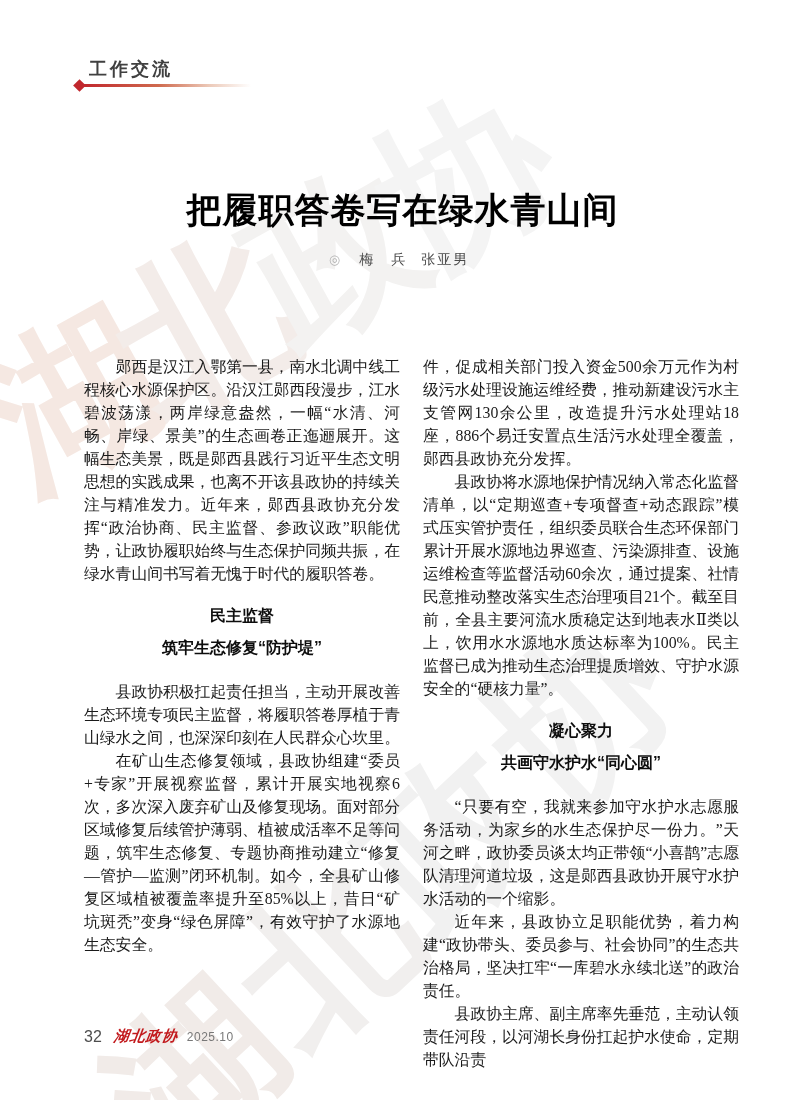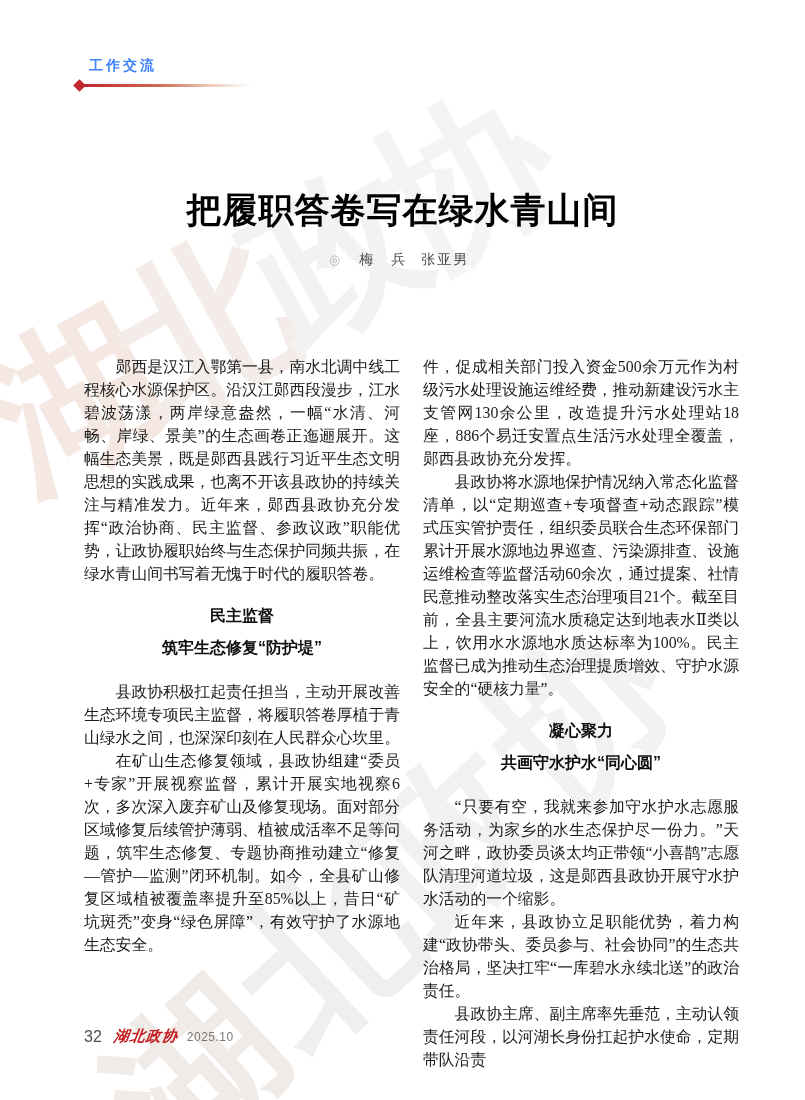--- a/index.html
+++ b/index.html
@@ -33,21 +33,21 @@
     width:800px;
     font-size:168px;
     letter-spacing:6px;
     transform:rotate(-43deg);
   }
   .watermark span{display:inline-block;}
   
   .section-label{
     position:absolute;left:89px;top:57px;z-index:2;
     font-family:Liberation Serif, serif;
-    font-weight:bold;font-size:14px;letter-spacing:3px;color:#3b82f6;
+    font-weight:bold;font-size:18px;letter-spacing:3px;color:#404040;
   }
   .rule{position:absolute;left:74px;top:80px;width:260px;height:12px;z-index:2;}
   .rule .diamond{
     position:absolute;left:1px;top:1px;width:9px;height:9px;
     transform:rotate(45deg);
   }
   .rule .line{
     position:absolute;left:9px;top:4px;height:3px;width:168px;
     background:linear-gradient(to right,#c1272d 0%,#cf6a4e 45%,#ecc9b8 75%,rgba(255,255,255,0) 100%);
   }

